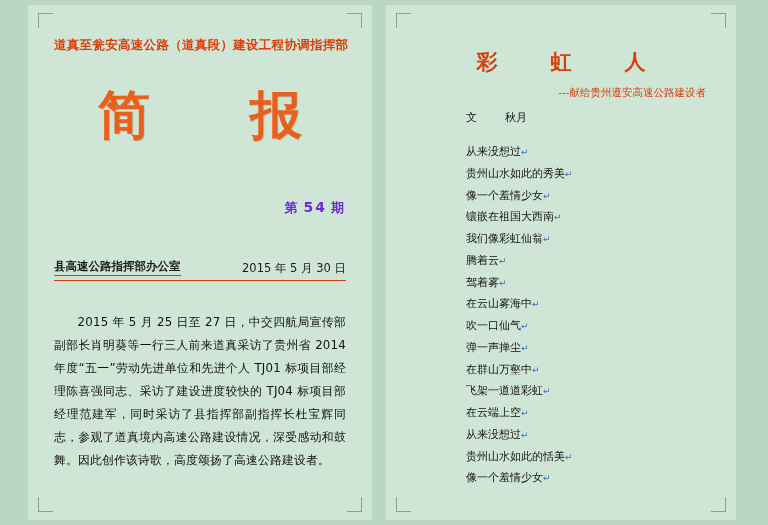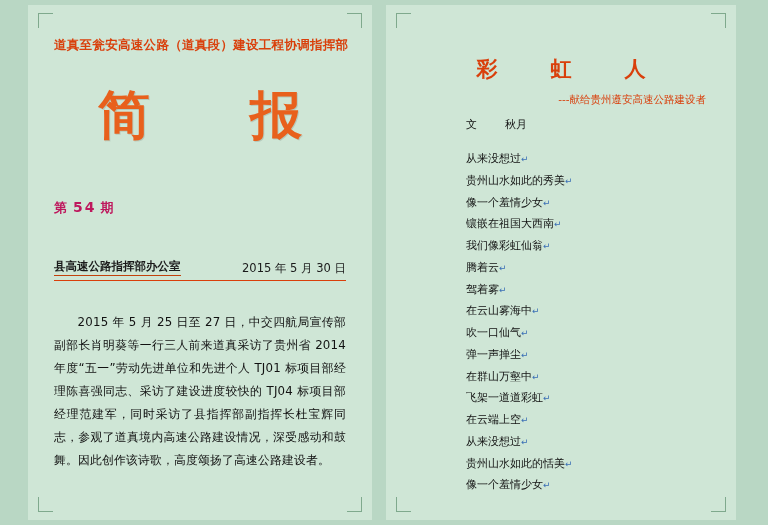--- a/index.html
+++ b/index.html
@@ -33,21 +33,21 @@
     padding: 18px 26px;
   }
   .page-gap {
     width: 14px;
     height: 525px;
   }
   .page-right {
     width: 350px;
     height: 515px;
     margin: 5px 0 0 0;
-    padding: 28px 24px;
+    padding: 21px 24px;
   }
   
   .cmark {
     position: absolute;
     width: 14px;
     height: 14px;
     border-color: #7fa98d;
     border-style: solid;
     border-width: 0;
   }
@@ -72,22 +72,22 @@
     font-family: "DejaVu Serif", "Liberation Serif", serif;
     font-weight: bold;
     font-size: 52px;
     letter-spacing: 24px;
     text-indent: 24px;
     margin: 34px 0 0 0;
     line-height: 1.05;
     text-shadow: 1px 1px 0 rgba(0,0,0,0.12);
   }
   .issue {
-    text-align: left;
-    color: #be185d;
+    text-align: right;
+    color: #6d28d9;
     font-weight: bold;
     font-size: 13px;
     margin-top: 56px;
     letter-spacing: 2px;
   }
   .issue .num {
     font-size: 14px;
     padding: 0 4px;
   }
   .byline-row {

